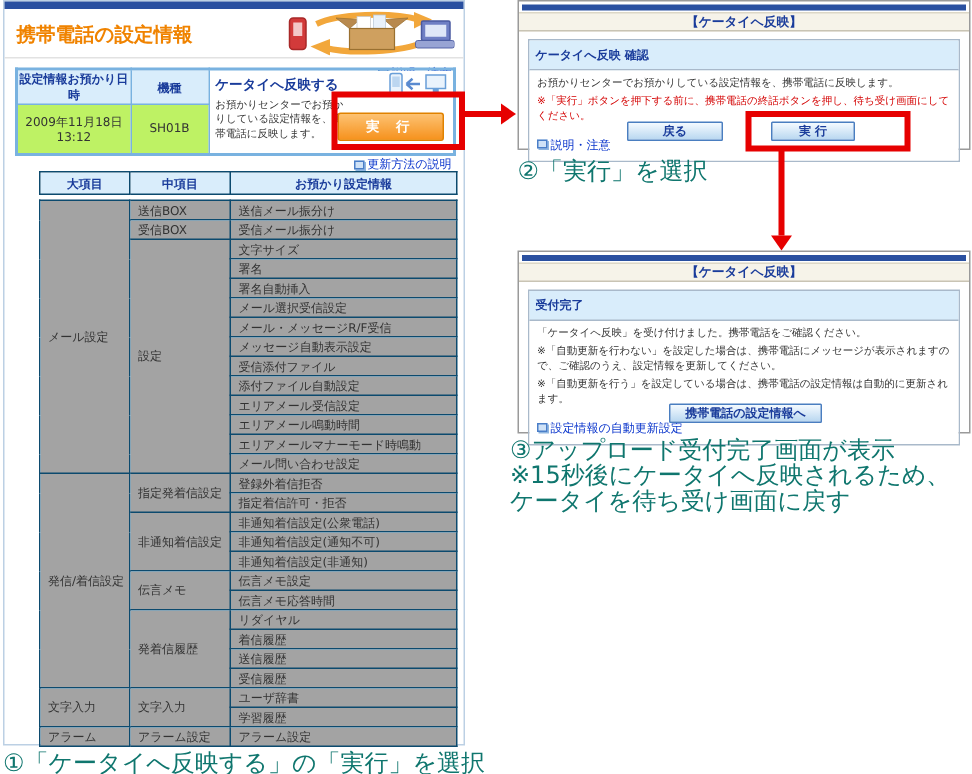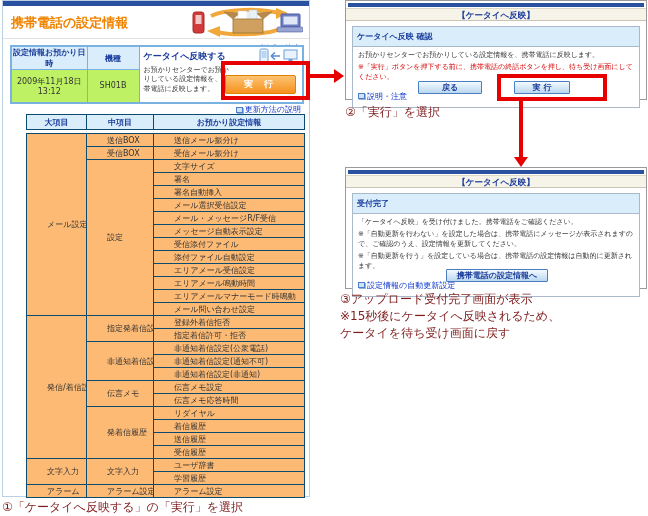--- a/index.html
+++ b/index.html
@@ -39,41 +39,41 @@
                 background:linear-gradient(#fdc272,#f6921e);
                 border:1px solid #e08200; border-radius:2px; color:#fff; font-weight:bold;
                 font-size:9px; letter-spacing:4px; text-align:center; cursor:pointer;
                 font-family:"DejaVu Sans", sans-serif; }
 
   .main-wrap { position:absolute; left:23px; top:113px; width:278px; }
   .mt { border-collapse:collapse; table-layout:fixed; width:278px; }
   .mt th, .mt td { border:1px solid #0c4a6e; font-size:8px; overflow:hidden; white-space:nowrap; }
   .mt th { background:#d9edfb; color:#1a3c9b; font-weight:bold; height:15px; text-align:center; }
   .mt-head { margin-bottom:3px; }
-  .mt td { height:13px; color:#333; background:#fdba74; padding-left:20px; vertical-align:middle; }
+  .mt td { height:13px; color:#333; background:#a3a3a3; padding-left:5px; vertical-align:middle; }
 
   
   .rpanel { position:absolute; left:345px; width:302px; background:#fff; border:1px solid #9a9a9a; }
   .rp-bluebar { height:4px; background:#2a50a0; margin:2px 2px 0; }
   .rp-title { height:13px; background:#f6f3e9; border-top:1px solid #dcd7c7;
               border-bottom:1px solid #c9c4b4; text-align:center; color:#1a3c9b;
               font-weight:bold; font-size:8.5px; line-height:12px; margin-top:1px; }
   .rp-box { margin:5px 6px 0; border:1px solid #a9b9ca; }
   .rp-box-head { background:#d9edfb; color:#1a3c9b; font-weight:bold; font-size:8px;
                  padding:4px 4px; border-bottom:1px solid #a9b9ca; }
   .rp-box-body { padding:3px 5px 4px; background:#fff; }
   .rp-line { font-size:7px; color:#333; line-height:1.5; margin-bottom:1px; }
   .rp-warning { font-size:7px; color:#d40000; line-height:1.5; margin-bottom:1px; }
   .btn-blue { position:absolute; height:13px; background:linear-gradient(#f4faff,#b9d7f0);
               border:1px solid #4a7ec0; border-radius:1px; color:#1a3c9b; font-weight:bold;
               font-size:8px; line-height:10px; text-align:center; cursor:pointer;
               font-family:"DejaVu Sans", sans-serif; white-space:nowrap; }
 
   
-  .caption { position:absolute; font-size:12px; color:#7f1d1d; white-space:nowrap; }
+  .caption { position:absolute; font-size:16px; color:#0f766e; white-space:nowrap; }
   .caption div { line-height:17px; }
 
   
   .red-box { position:absolute; border:4px solid #e60000; z-index:20; pointer-events:none; }
   .shaft-h { position:absolute; height:4px; background:#e60000; z-index:20; }
   .head-right { position:absolute; width:0; height:0; border-left:10px solid #e60000;
                 border-top:7px solid transparent; border-bottom:7px solid transparent; z-index:20; }
   .shaft-v { position:absolute; width:4px; background:#e60000; z-index:20; }
   .head-down { position:absolute; width:0; height:0; border-top:10px solid #e60000;
                border-left:7px solid transparent; border-right:7px solid transparent; z-index:20; }

